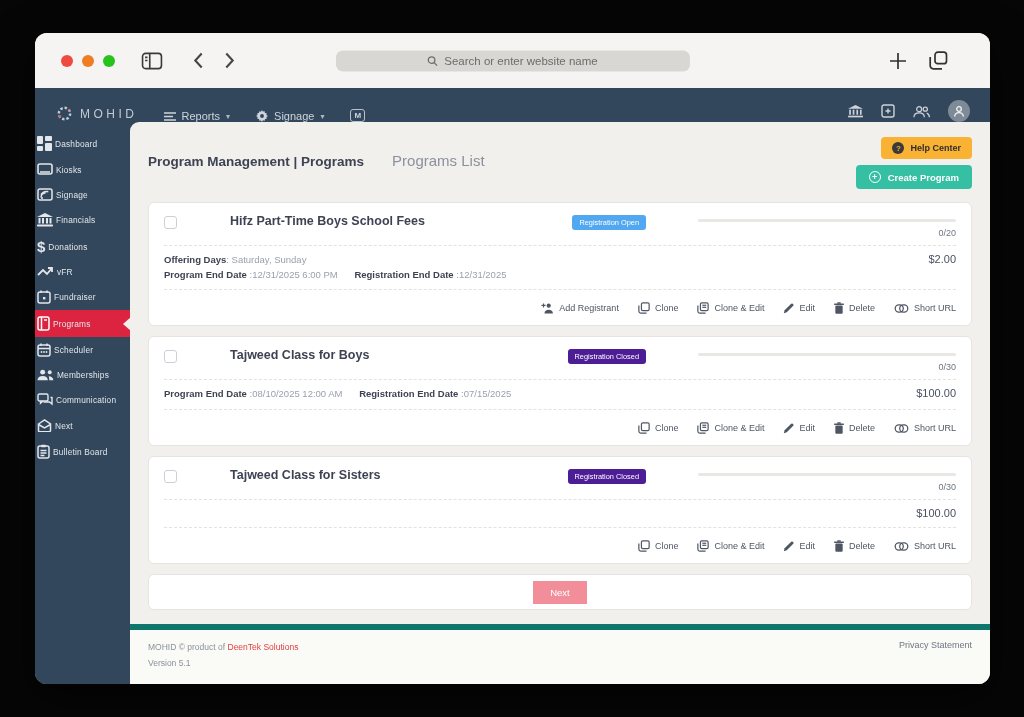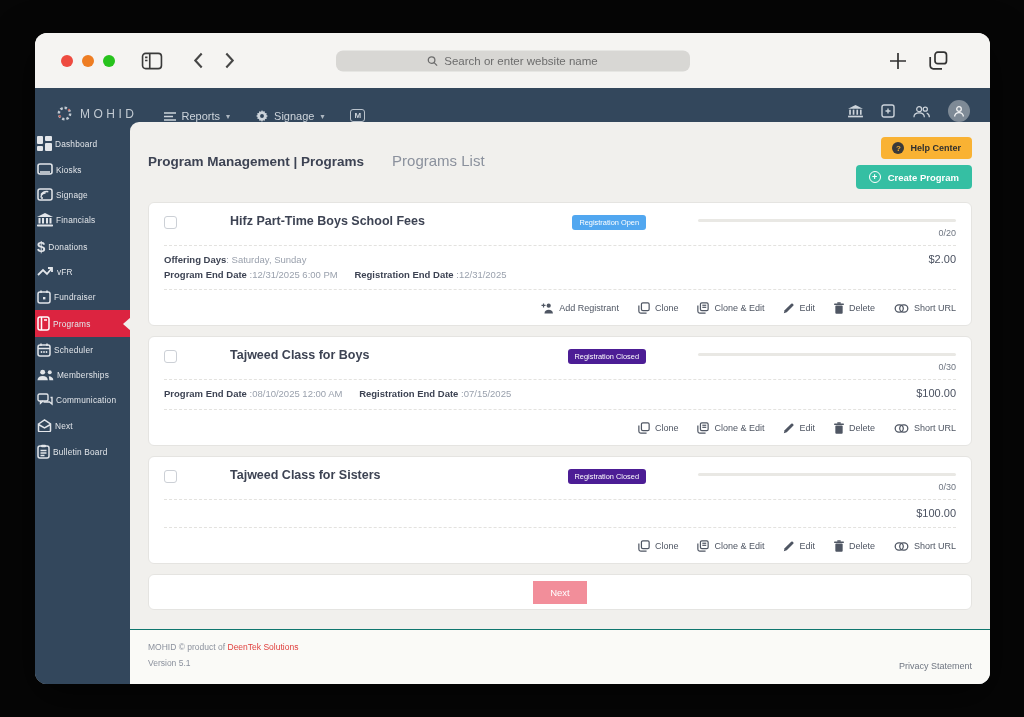--- a/index.html
+++ b/index.html
@@ -82,22 +82,22 @@
   .price { margin-left:auto; font-size:11px; color:#4a5160; padding-bottom:1px; }
   .actions { display:flex; justify-content:flex-end; align-items:center; gap:19px; padding:5px 0 3px 0;
     font-size:9px; color:#4f5663; }
   .action { display:flex; align-items:center; gap:5px; cursor:pointer; }
 
   .next-bar { background:#ffffff; border:1px solid #e5e4e1; border-radius:6px; height:36px;
     display:flex; align-items:center; justify-content:center; }
   .btn-next { background:#f28e9a; color:#fff; border:none; border-radius:0; padding:6px 17px; font-size:9.5px; cursor:pointer; font-family:inherit; }
 
   
-  .footerbar { margin-top:auto; background:#fafaf7; border-top:1px solid #0f766e; padding:10px 18px 13px 18px;
-    display:flex; align-items:flex-end; }
+  .footerbar { margin-top:auto; background:#fafaf7; border-top:6px solid #0f766e; padding:10px 18px 13px 18px;
+    display:flex; align-items:flex-start; }
   .foot-left { font-size:8.5px; color:#8b919d; line-height:1.8; }
   .foot-company { color:#e0413f; }
   .foot-right { margin-left:auto; font-size:9px; color:#6f7682; cursor:pointer; }
 
   svg { display:block; }
 </style>
 </head>
 <body>
 
 <div class="window">

